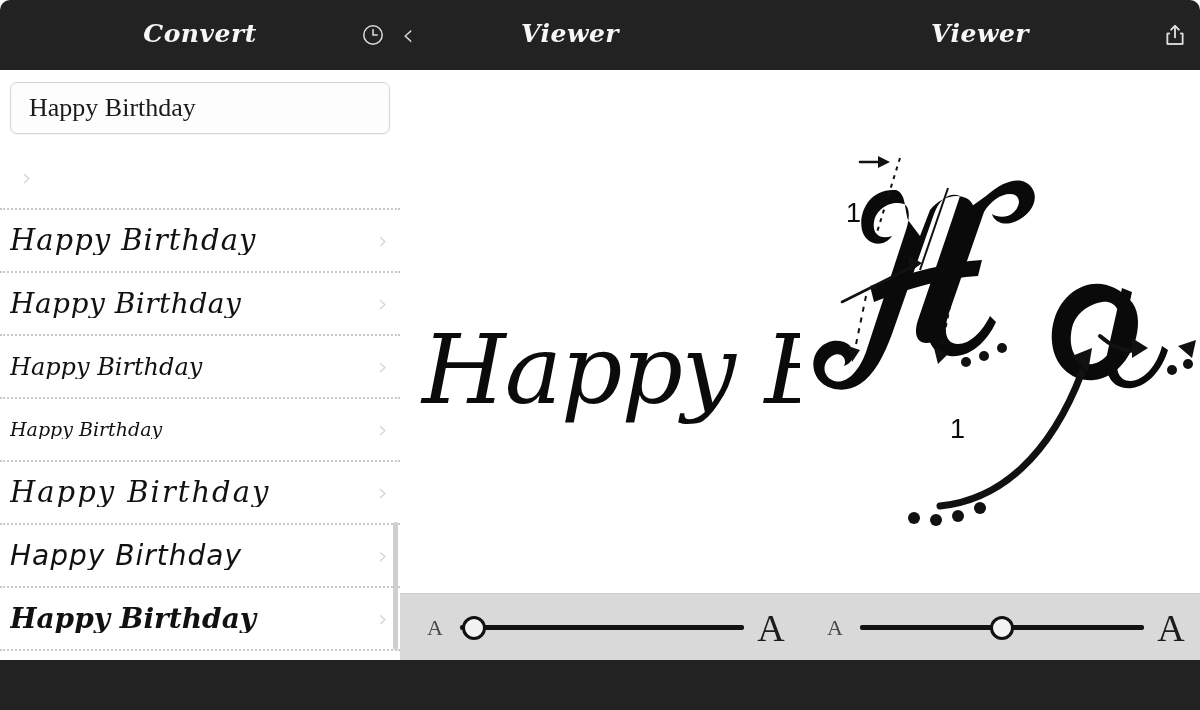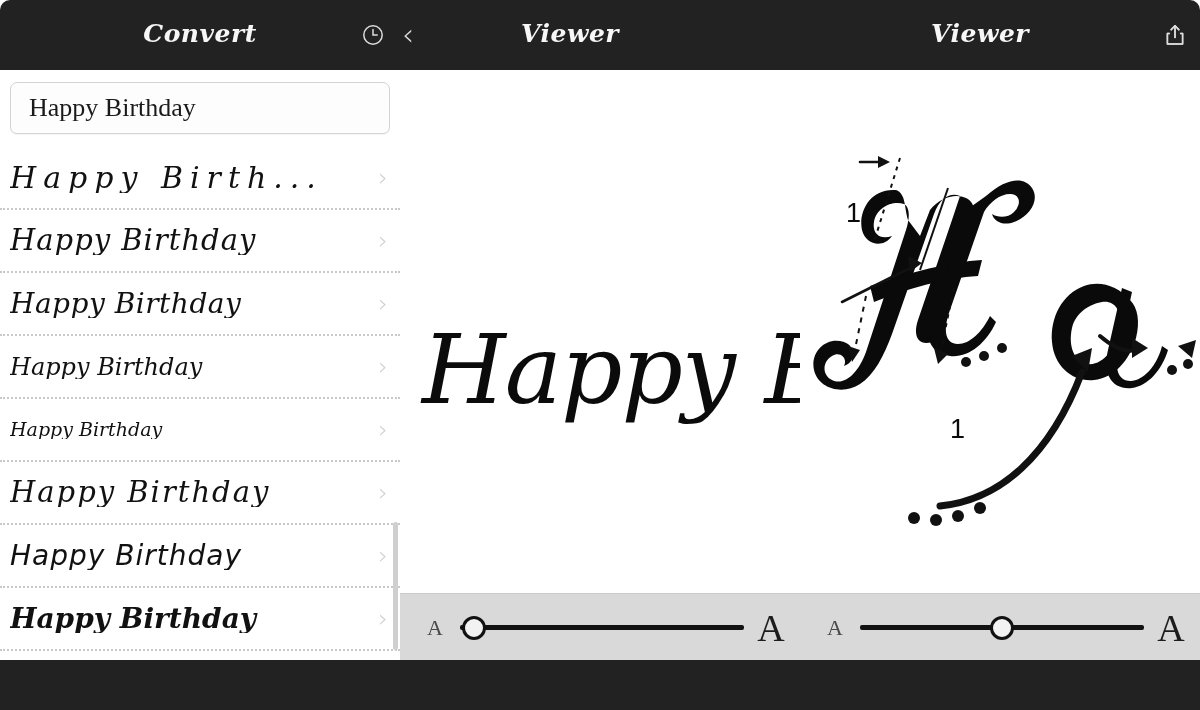--- a/index.html
+++ b/index.html
@@ -330,21 +330,20 @@
 
   <div class="left-panel">
 
     <div class="search-wrap">
       <div class="text-input" placeholder="Enter text">Happy Birthday</div>
     </div>
 
     <div class="font-list">
 
       <div class="font-row">
-        <div class="sample s1">Happy Birth...</div>
         <div class="row-chevron">›</div>
       </div>
 
       <div class="font-row">
         <div class="sample s2">Happy Birthday</div>
         <div class="row-chevron">›</div>
       </div>
 
       <div class="font-row">
         <div class="sample s3">Happy Birthday</div>

